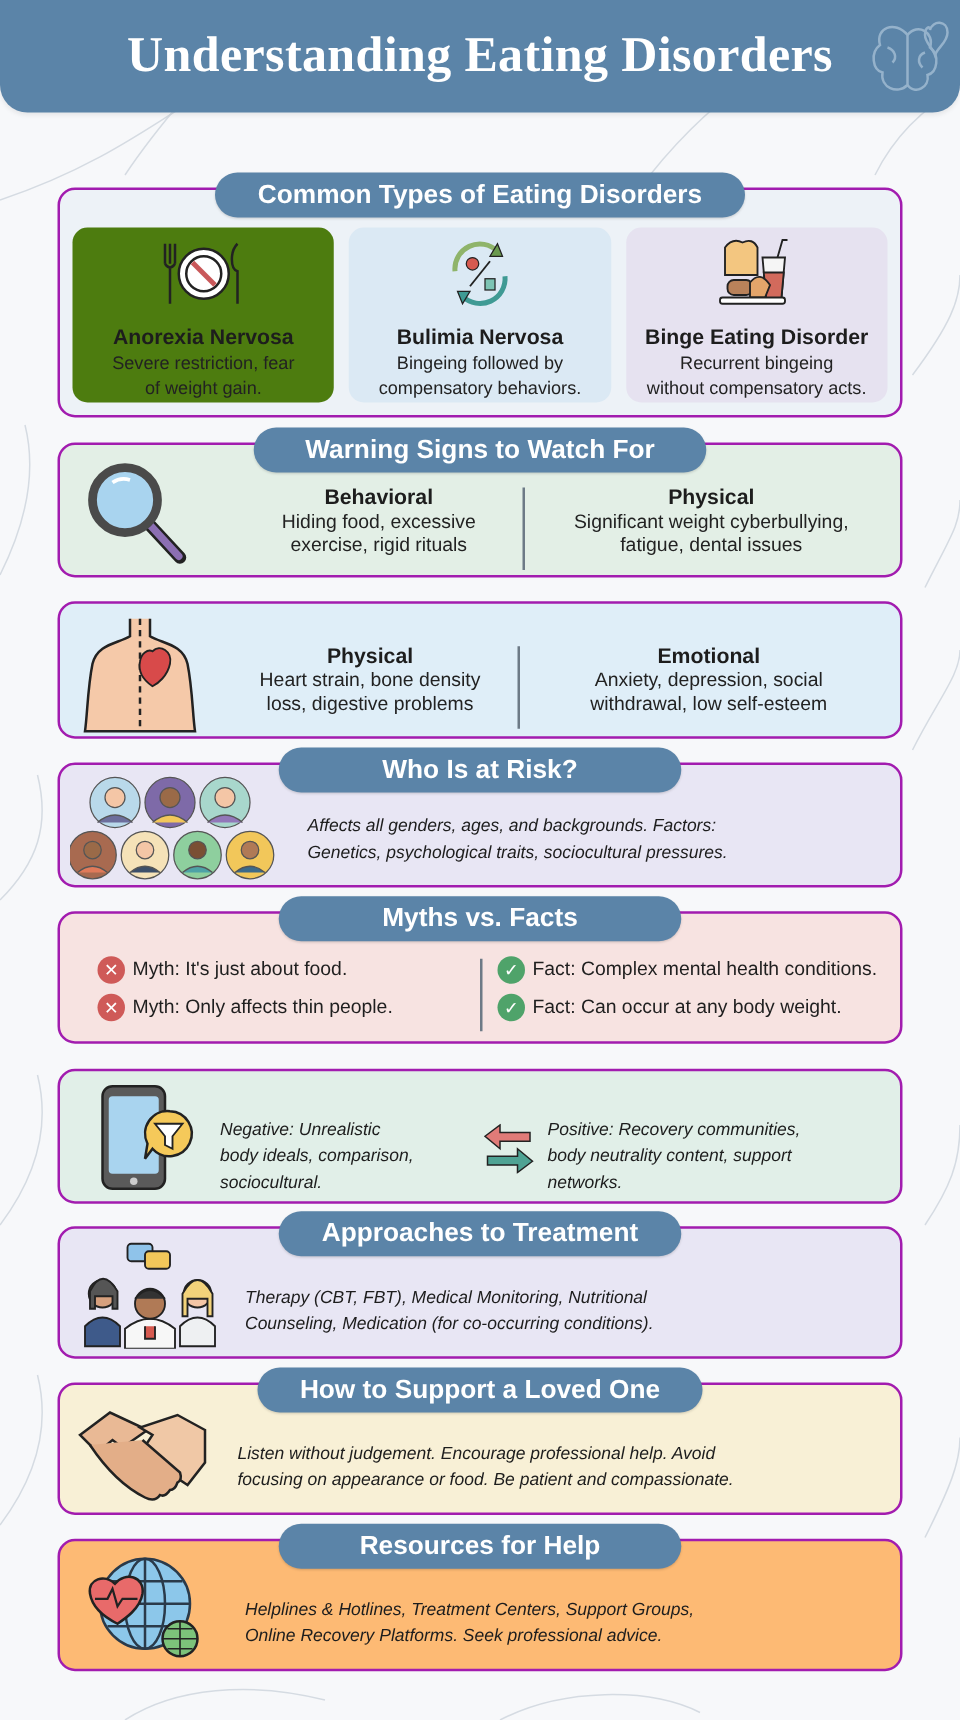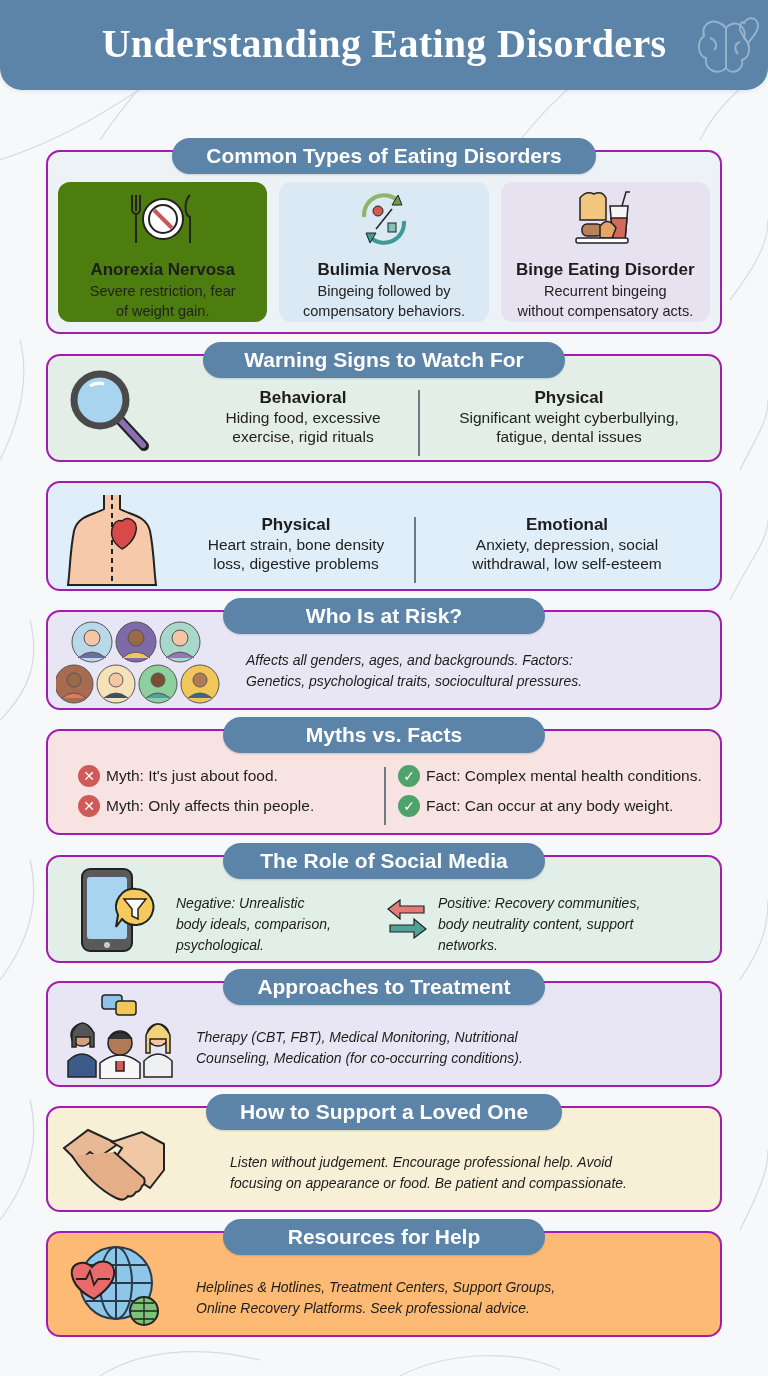--- a/index.html
+++ b/index.html
@@ -277,32 +277,31 @@
       <span>Fact: Complex mental health conditions.</span>
     </div>
     <div class="myth-row">
       <span class="check">✓</span>
       <span>Fact: Can occur at any body weight.</span>
     </div>
   </div>
 </div>
 
 <div class="panel p-social">
-  <div class="pill w-social">The Role of Social Media</div>
   <svg class="side-icon" style="left:30px; top:10px;" width="80" height="88" viewBox="0 0 80 88">
     <rect x="4" y="2" width="50" height="82" rx="8" fill="#5a5a5a" stroke="#222" stroke-width="2"></rect>
     <rect x="9" y="10" width="40" height="62" rx="3" fill="#a9d4ef"></rect>
     <circle cx="29" cy="78" r="3" fill="#ccc"></circle>
     <path d="M58 22 a18 18 0 1 1 -14 30 l-6 8 2 -12 a18 18 0 0 1 18 -26 z" fill="#f5c95a" stroke="#222" stroke-width="2"></path>
     <path d="M46 32 h22 l-8 10 v10 l-6 -3 v-7 z" fill="#fff" stroke="#222" stroke-width="1.5"></path>
   </svg>
   <div class="body-text" style="left:128px; top:36px;">
     <div>Negative: Unrealistic</div>
     <div>body ideals, comparison,</div>
-    <div>psychological.</div>
+    <div>sociocultural.</div>
   </div>
   <svg class="side-icon" style="left:338px; top:42px;" width="42" height="40" viewBox="0 0 42 40">
     <path d="M2 10 l12 -9 v6 h24 v7 h-24 v6 z" fill="#e07b78" stroke="#222" stroke-width="1.2"></path>
     <path d="M40 30 l-12 9 v-6 h-24 v-7 h24 v-6 z" fill="#4fa394" stroke="#222" stroke-width="1.2"></path>
   </svg>
   <div class="body-text" style="left:390px; top:36px;">
     <div>Positive: Recovery communities,</div>
     <div>body neutrality content, support</div>
     <div>networks.</div>
   </div>
@@ -334,21 +333,21 @@
 
 <div class="panel p-support">
   <div class="pill w-support">How to Support a Loved One</div>
   <svg class="side-icon" style="left:14px; top:12px;" width="104" height="84" viewBox="0 0 104 84">
     <g stroke="#222" stroke-width="2" fill="#e9b995">
       <path d="M2 28 l24 -18 l30 14 l-20 14 l-8 -6 l-12 10 z"></path>
       <path d="M102 24 l-22 -12 l-30 10 l10 6 l-8 12 q20 18 36 28 l14 -18 z" fill="#f0c8a6"></path>
       <path d="M10 36 q20 30 44 42 q8 4 12 -2 q4 2 8 -4 q4 0 6 -6 q4 -2 2 -8 l-30 -26" fill="#e3ae88"></path>
     </g>
   </svg>
-  <div class="body-text" style="left:142px; top:44px;margin-left:40px;">
+  <div class="body-text" style="left:142px; top:44px;">
     <div>Listen without judgement. Encourage professional help. Avoid</div>
     <div>focusing on appearance or food. Be patient and compassionate.</div>
   </div>
 </div>
 
 <div class="panel p-res">
   <div class="pill w-res">Resources for Help</div>
   <svg class="side-icon" style="left:22px; top:10px;" width="92" height="86" viewBox="0 0 92 86">
     <g stroke="#2a3a4a" stroke-width="2" fill="none">
       <circle cx="46" cy="40" r="36" fill="#8cc7ea"></circle>

